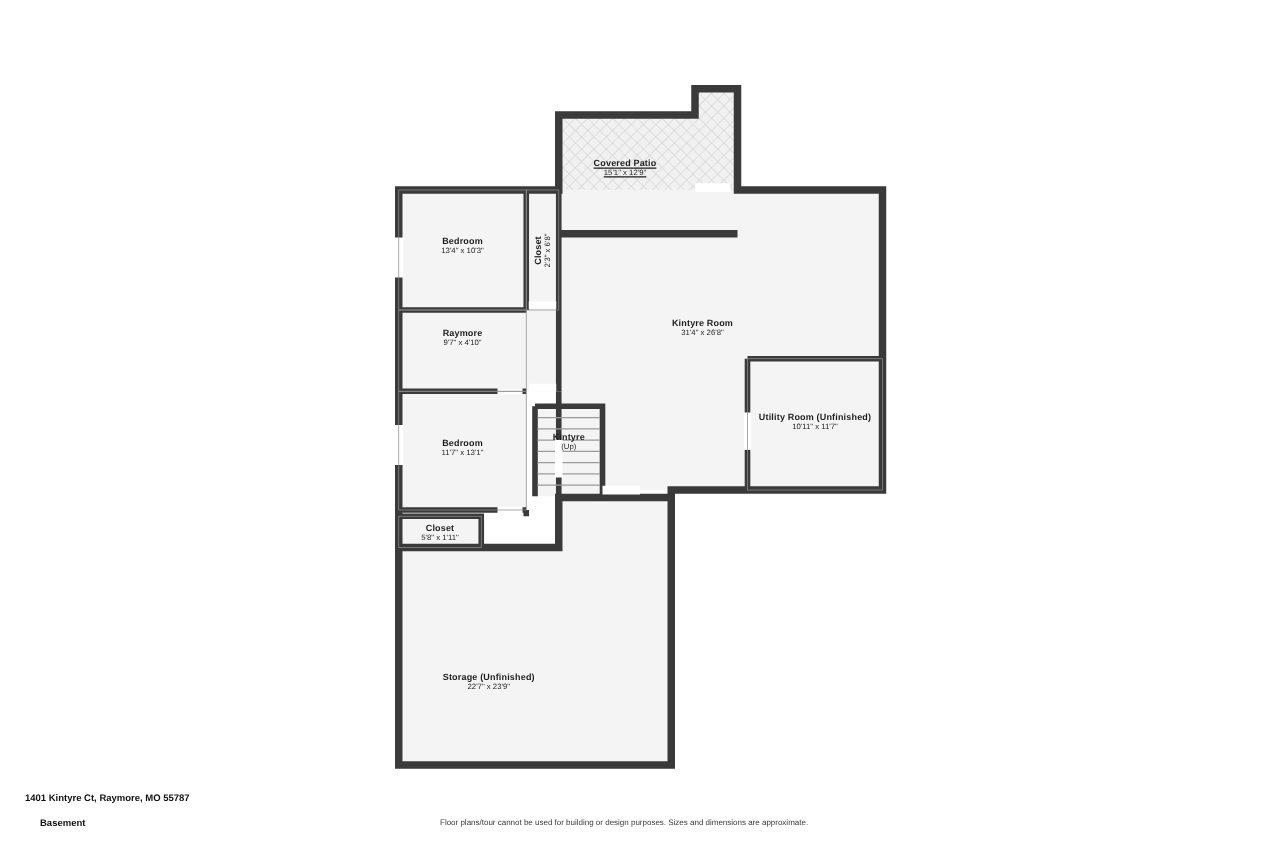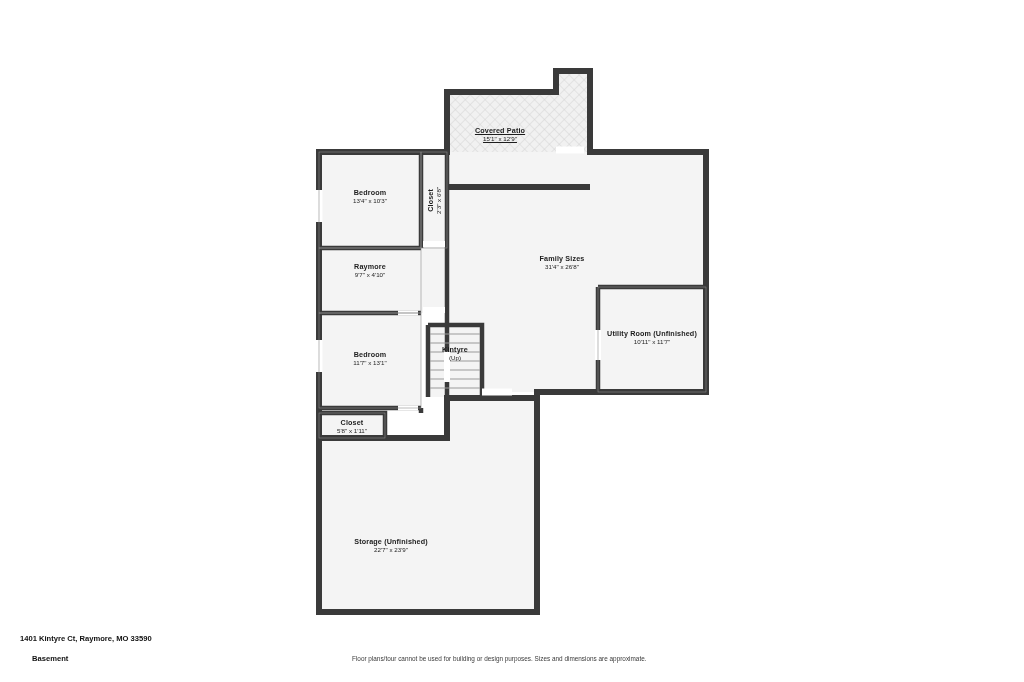--- a/index.html
+++ b/index.html
@@ -229,21 +229,21 @@
     <span class="name">Closet</span>
     <span class="dims">2'3" x 6'8"</span>
   </div>
 
   <div class="room-label" style="left:310px; top:262px; width:120px;">
     <span class="name">Raymore</span>
     <span class="dims">9'7" x 4'10"</span>
   </div>
 
   <div class="room-label" style="left:505px; top:254px; width:114px;">
-    <span class="name">Family Sizes</span>
+    <span class="name">Kintyre Room</span>
     <span class="dims">31'4" x 26'8"</span>
   </div>
 
   <div class="room-label" style="left:592px; top:329px; width:120px;">
     <span class="name">Utility Room (Unfinished)</span>
     <span class="dims">10'11" x 11'7"</span>
   </div>
 
   <div class="room-label" style="left:310px; top:350px; width:120px;">
     <span class="name">Bedroom</span>
@@ -261,16 +261,16 @@
   </div>
 
   <div class="room-label" style="left:331px; top:489px; width:120px;margin-top:48px;">
     <span class="name">Storage (Unfinished)</span>
     <span class="dims">22'7" x 23'9"</span>
   </div>
 
 </div>
 
 <div class="footer">
-  <div class="footer-address">1401 Kintyre Ct, Raymore, MO 33590</div>
+  <div class="footer-address">1401 Kintyre Ct, Raymore, MO 55787</div>
   <div class="footer-level">Basement</div>
   <div class="footer-disclaimer">Floor plans/tour cannot be used for building or design purposes. Sizes and dimensions are approximate.</div>
 </div>
 
 </body></html>

